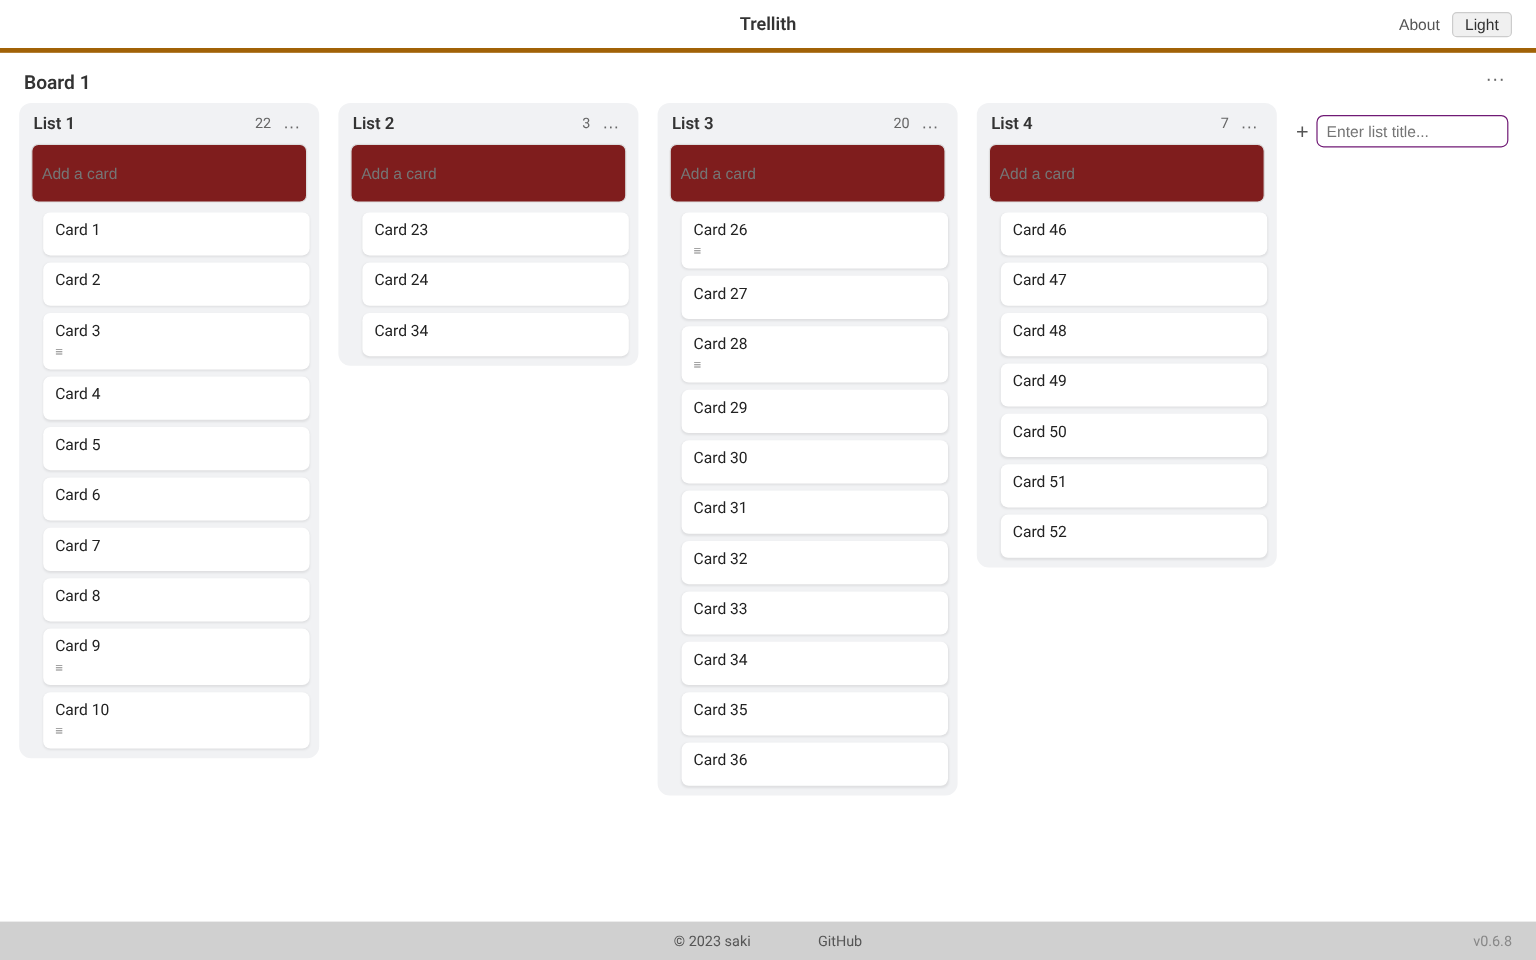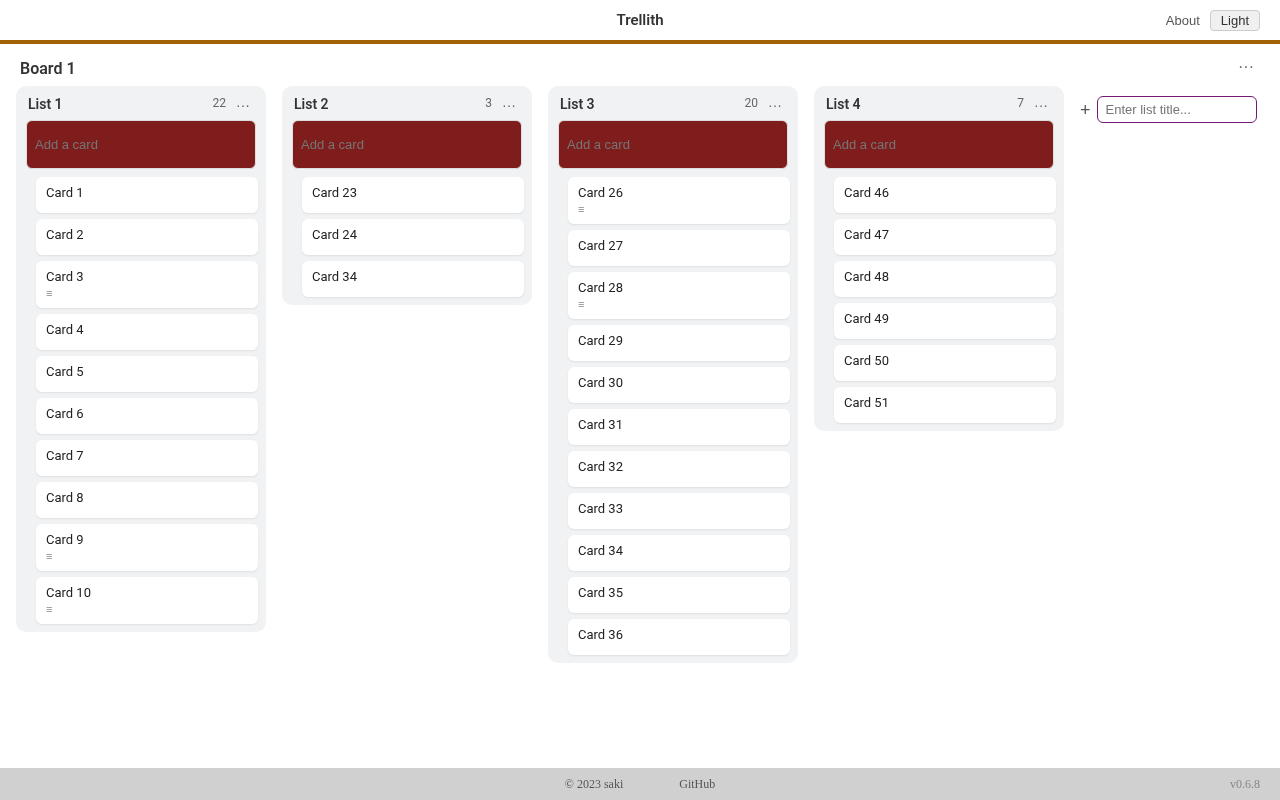--- a/index.html
+++ b/index.html
@@ -220,21 +220,20 @@
       font-size: 12px;
       color: #888;
     }
     .footer-inner {
       display: flex;
       align-items: flex-start;
       gap: 56px;
       position: relative;
       width: 100%;
       justify-content: center;
-      font-family: Liberation Serif, serif;
     }
   </style>
 </head>
 <body>
 
 <div class="header">
   <span class="header-title">Trellith</span>
   <div class="header-right">
     <button class="header-about">About</button>
     <button class="header-light">Light</button>
@@ -376,20 +375,23 @@
           </div>
           <div class="card">
             <div class="card-name">Card 49</div>
           </div>
           <div class="card">
             <div class="card-name">Card 50</div>
           </div>
           <div class="card">
             <div class="card-name">Card 51</div>
           </div>
+          <div class="card">
+            <div class="card-name">Card 52</div>
+          </div>
         </div>
       </div>
       <div class="new-list-area">
       <button class="new-list-plus">+</button>
       <input class="new-list-input" type="text" placeholder="Enter list title..." style="">
     </div>
   </div>
 </div>
 
 <div class="footer">

